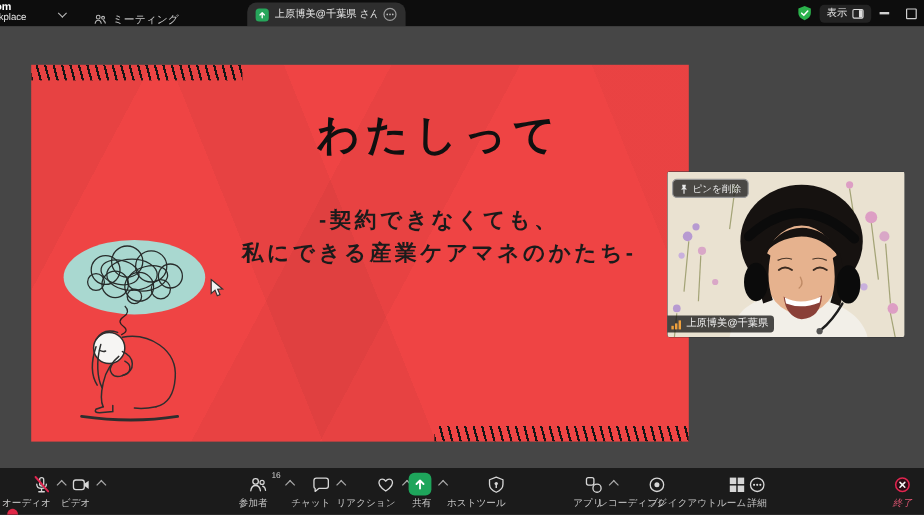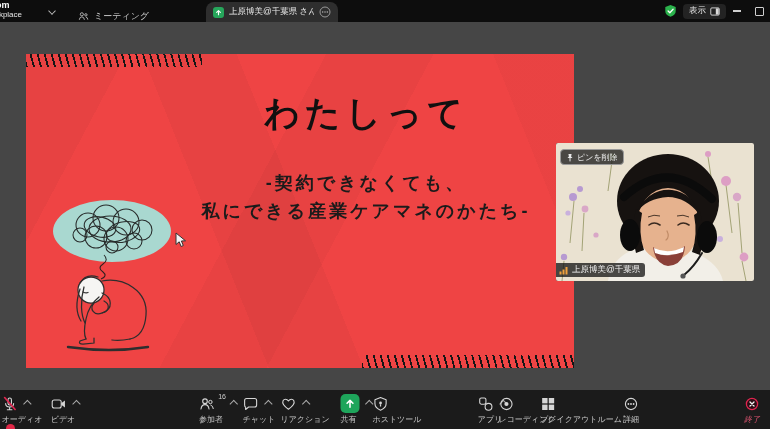--- a/index.html
+++ b/index.html
@@ -45,21 +45,21 @@
   .video-tile{position:absolute;left:556px;top:121px;width:198px;height:138px;background:#10161f;
     border-radius:2px;overflow:hidden;}
   .pin-badge{position:absolute;left:4px;top:6px;height:14px;display:flex;align-items:center;gap:3px;
     background:rgba(28,28,28,.78);border:1px solid #9a9a9a;border-radius:4px;padding:0 5px;
     color:#f0f0f0;font-size:8px;}
   .name-label{position:absolute;left:0;bottom:4px;height:14px;display:flex;align-items:center;gap:3px;
     background:rgba(16,16,16,.75);border-radius:0 3px 3px 0;padding:0 5px 0 3px;color:#f2f2f2;font-size:8.5px;}
   
   .toolbar{position:absolute;left:0;top:390px;width:770px;height:39px;background:#1b1b1b;}
   .tb-item{position:absolute;top:4px;transform:translateX(-50%);display:flex;flex-direction:column;
-    align-items:flex-start;cursor:default;}
+    align-items:flex-end;cursor:default;}
   .tb-ico{position:relative;height:19px;display:flex;align-items:center;justify-content:center;}
   .tb-label{font-size:8px;color:#c7c7c7;white-space:nowrap;margin-top:1px;}
   .tb-label.red{color:#d9536f;font-style:italic;}
   .chev{position:absolute;right:-12px;top:7px;width:4.5px;height:4.5px;
     border-left:1.4px solid #a9a9a9;border-top:1.4px solid #a9a9a9;transform:rotate(45deg);}
   .pcount{position:absolute;right:-11px;top:-1px;font-size:7px;color:#cfcfcf;}
   .pcount ~ .chev{right:-21px;}
   .share-btn{width:19px;height:19px;border-radius:5px;background:#1ea55b;display:flex;
     align-items:center;justify-content:center;}
   .rec-dot{position:absolute;left:6px;bottom:-4px;width:9px;height:9px;border-radius:50%;background:#e02847;}

